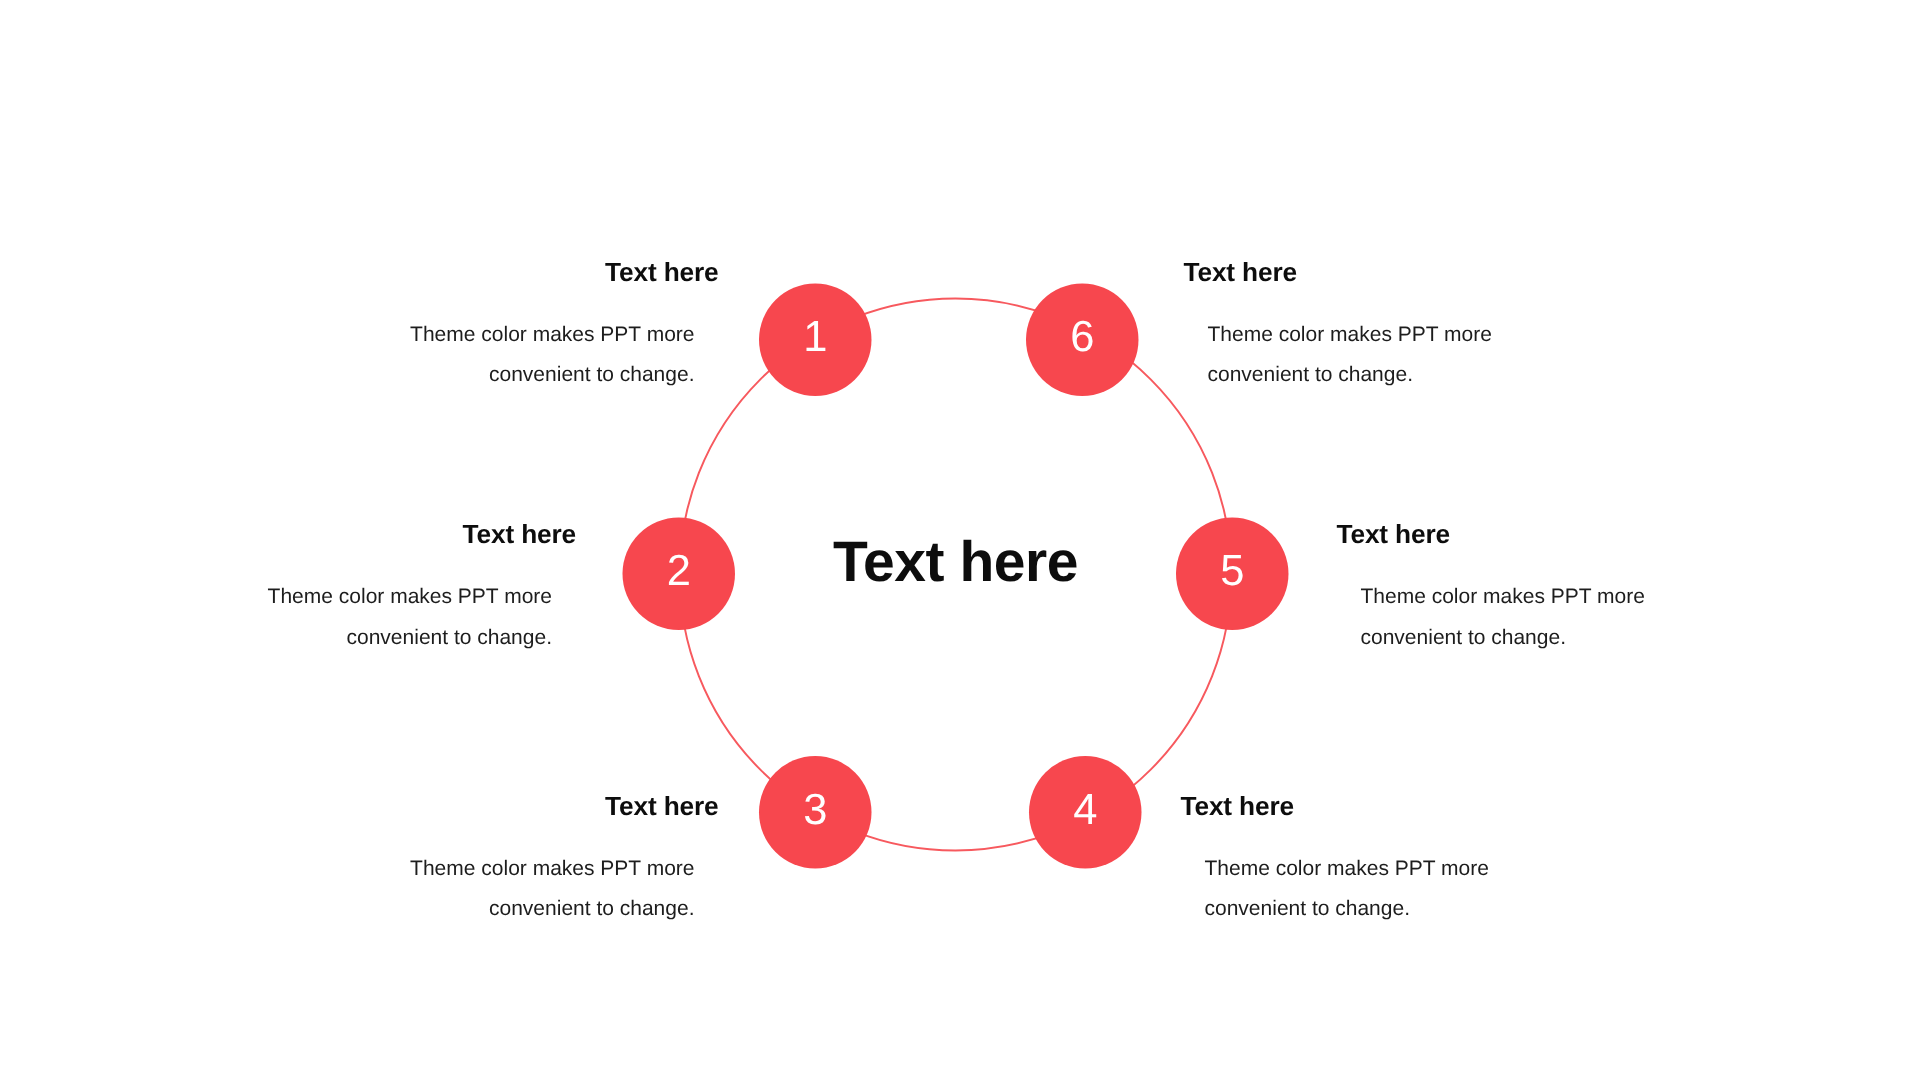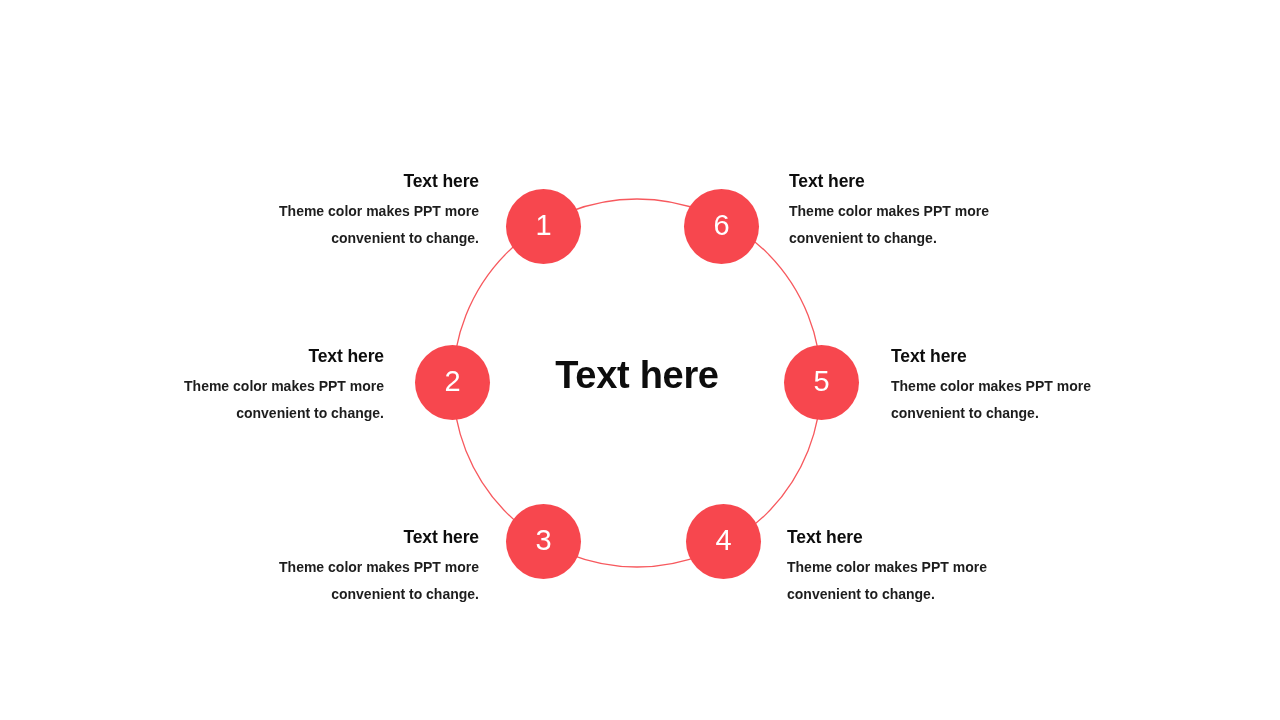--- a/index.html
+++ b/index.html
@@ -74,24 +74,24 @@
   .block .b-title {
     font-size: 17.5px;
     font-weight: bold;
     color: #0b0b0b;
     line-height: 1.25;
     margin: 0 0 5px 0;
     letter-spacing: -0.1px;
   }
   .block .b-desc {
     font-size: 14px;
-    font-weight: 700;
+    font-weight: 400;
     color: #1d1d1d;
     line-height: 27px;
-    margin: 0;
+    margin: 16px;
   }
 </style>
 </head>
 <body>
 
 <div id="stage" style="background: rgb(255, 255, 255);">
 
   <svg id="ring-svg" viewBox="0 0 1280 720">
     <circle cx="637" cy="383" r="184" fill="none" stroke="#f7595e" stroke-width="1.3"></circle>
   </svg>

